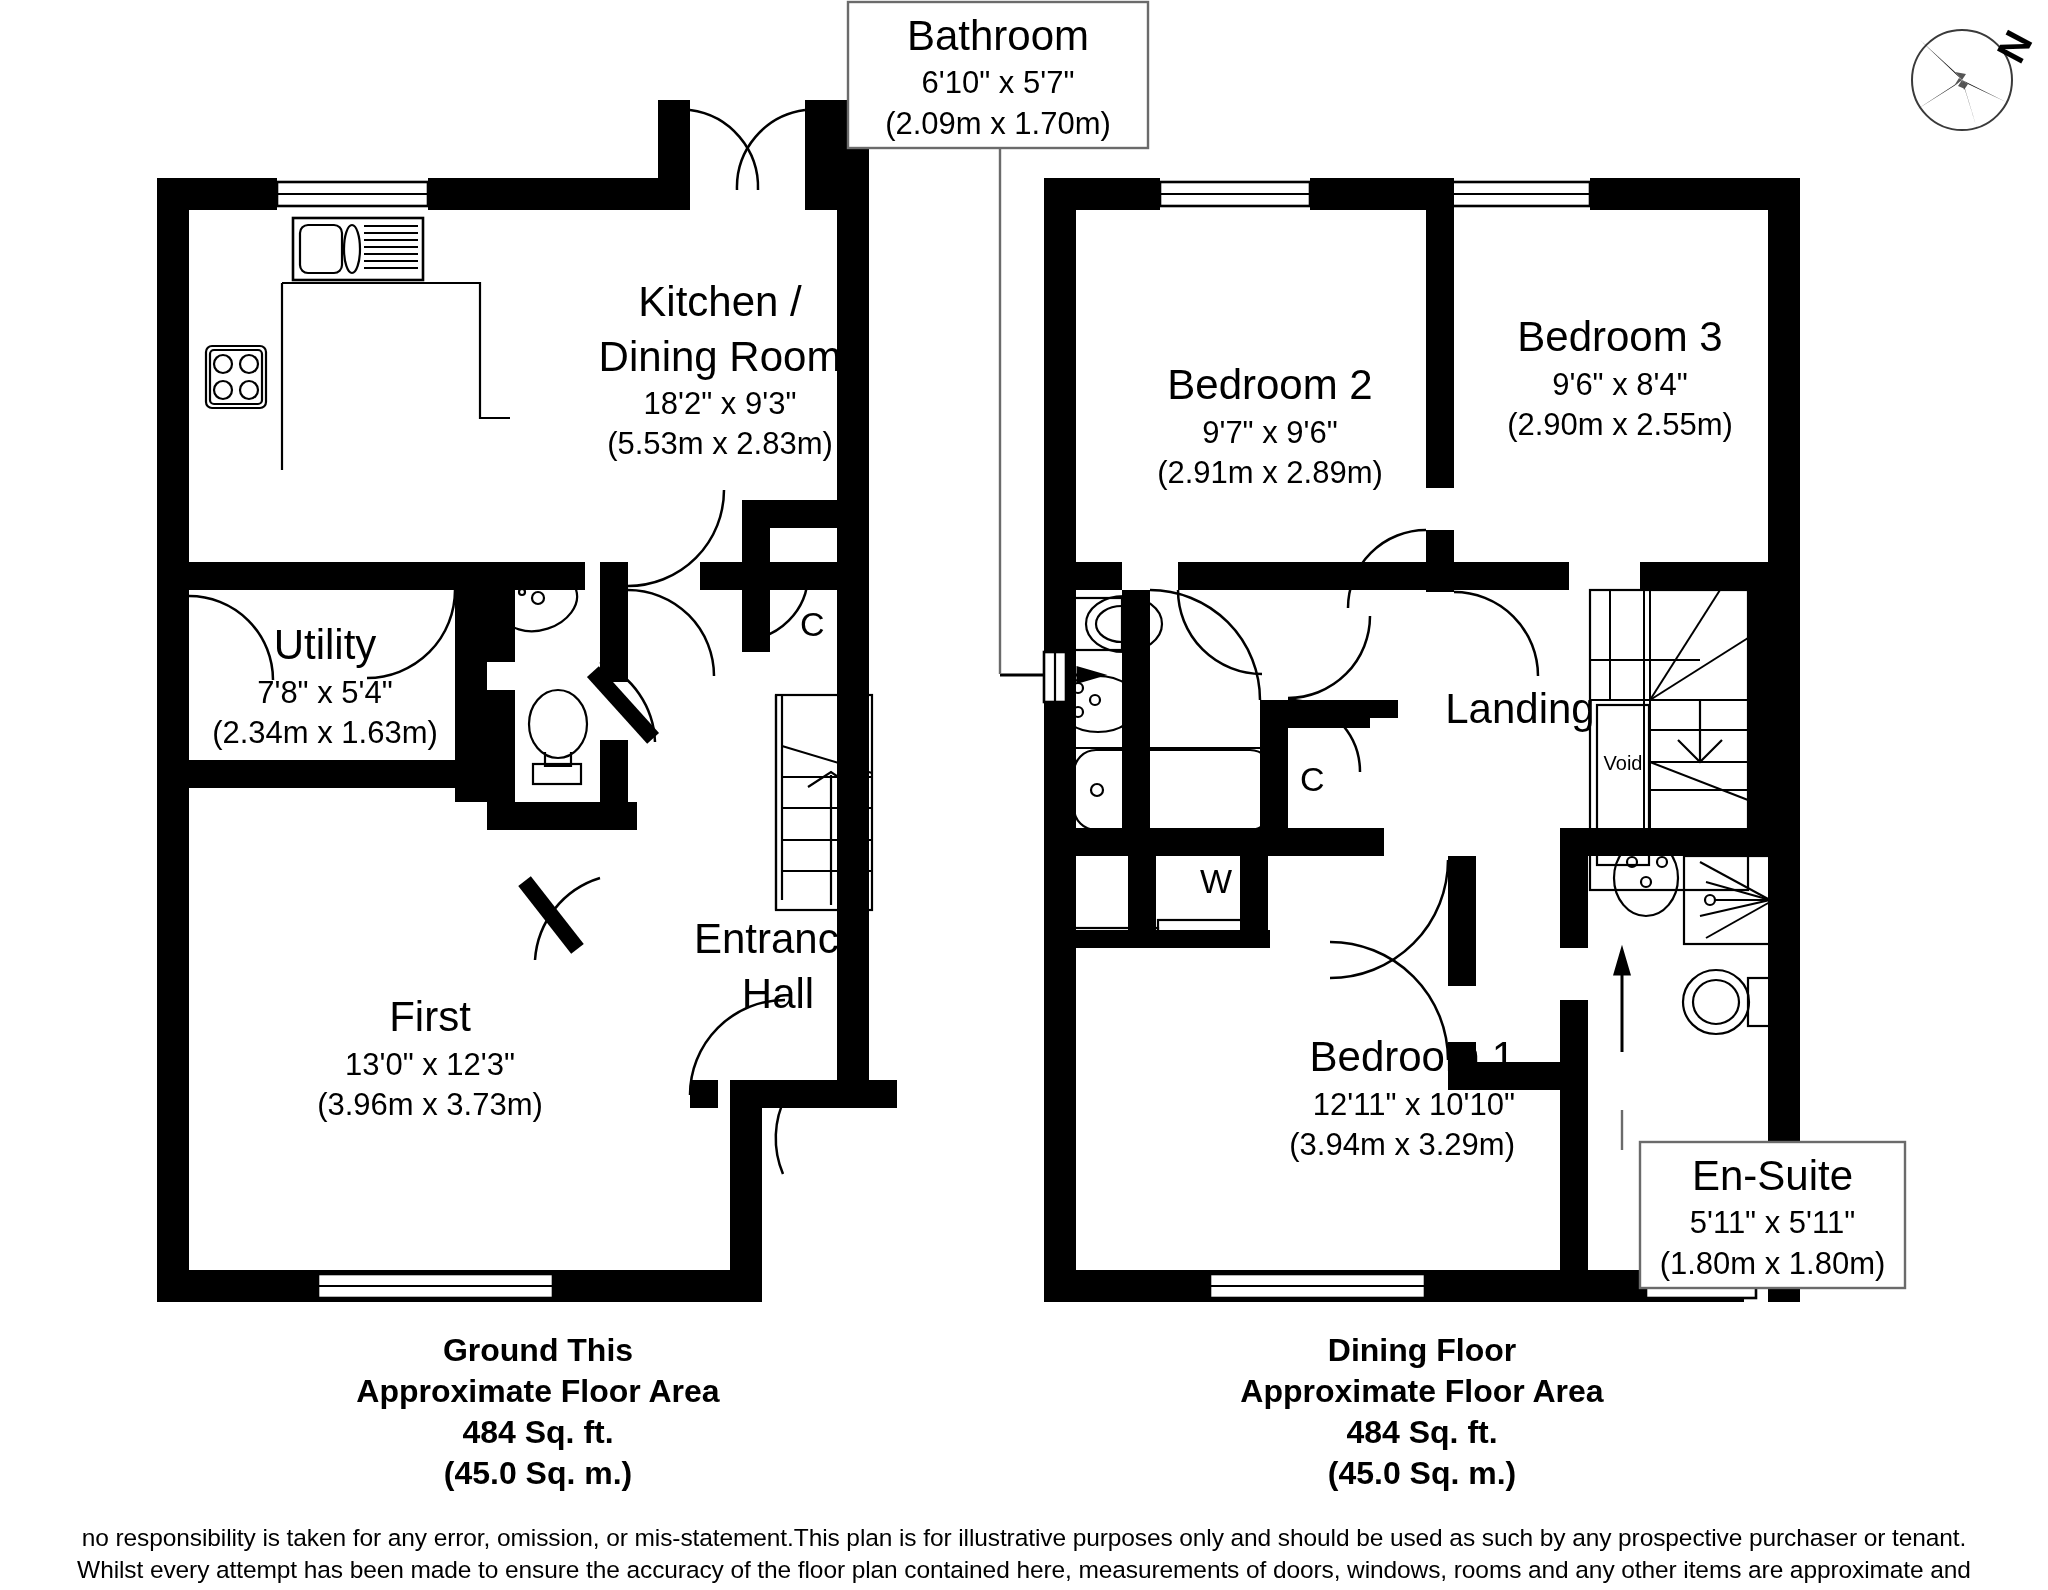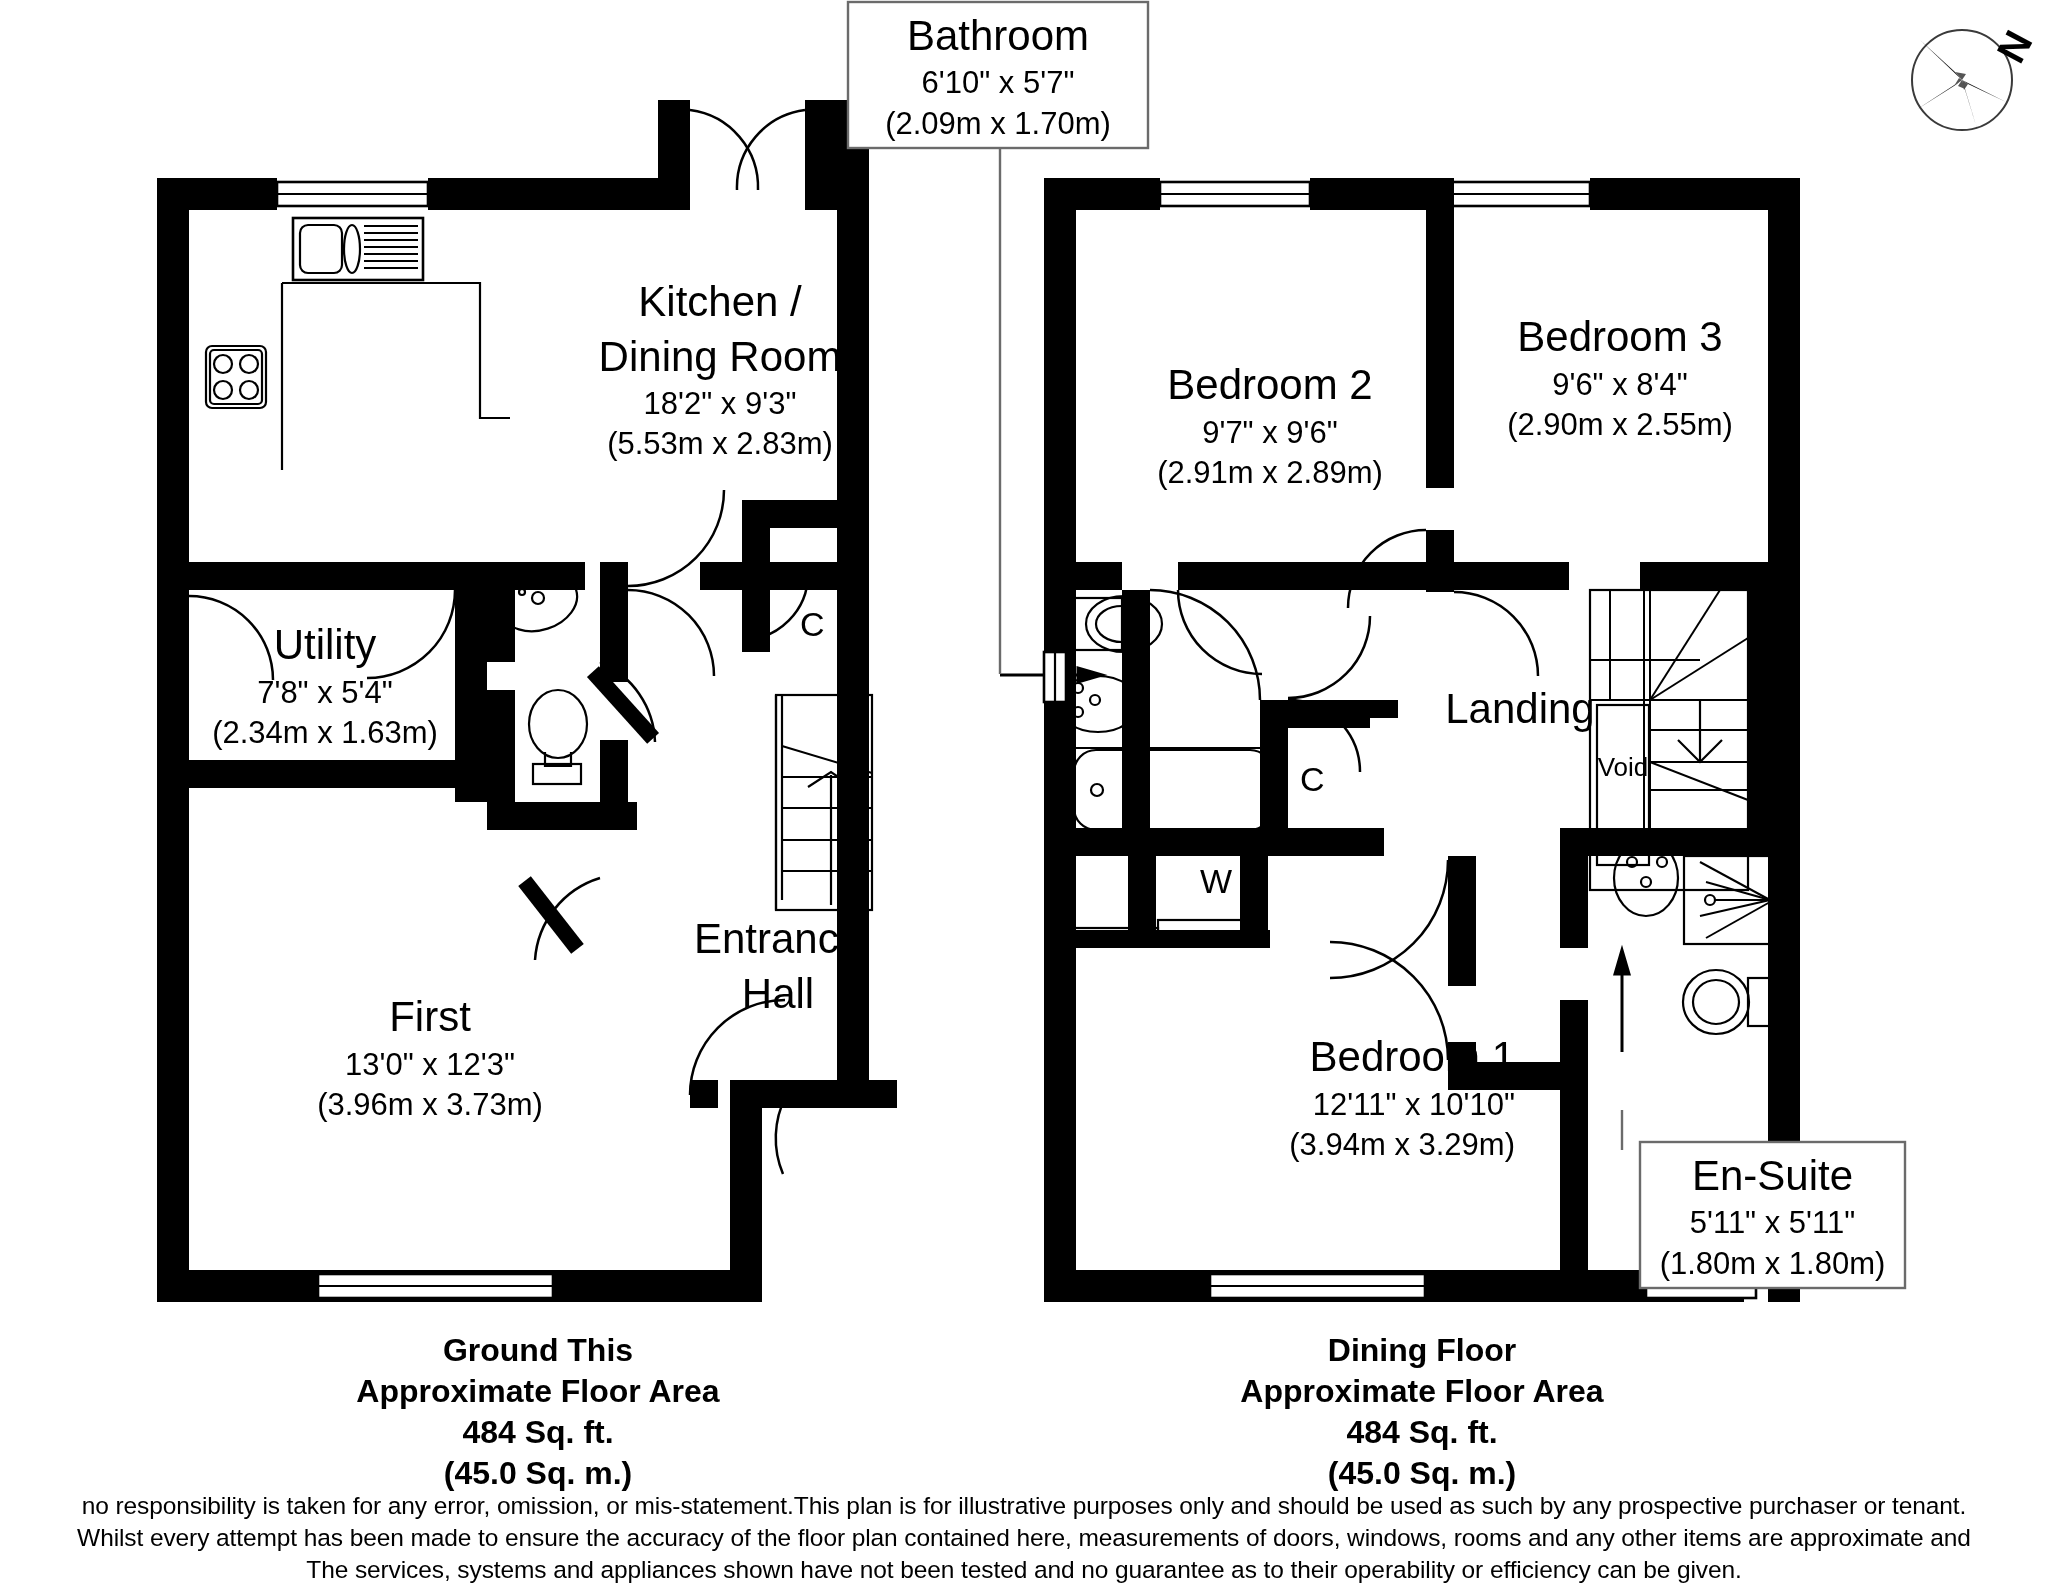--- a/index.html
+++ b/index.html
@@ -367,21 +367,21 @@
   <div style="position:absolute;left:1175px;top:1030px;width:340px;text-align:right;line-height:1.30;">
     <div class="roomname">Bedroom 1</div>
     <div class="roomdim">12'11" x 10'10"</div>
     <div class="roomdim">(3.94m x 3.29m)</div>
   </div>
 
   <div style="position:absolute;left:1410px;top:685px;width:220px;text-align:center;">
     <div class="roomname">Landing</div>
   </div>
 
-  <div style="position:absolute;left:1597px;top:752px;width:52px;text-align:center;font-size:26px;">Void</div>
+  <div style="position:absolute;left:1597px;top:752px;width:52px;text-align:center;font-size:20px;">Void</div>
 
   <div style="position:absolute;left:1300px;top:760px;font-size:34px;">C</div>
 
   <div style="position:absolute;left:1200px;top:862px;font-size:34px;">W</div>
 
   <div style="position:absolute;left:288px;top:1330px;width:500px;text-align:center;line-height:1.28;">
     <div class="cap">Ground This</div>
     <div class="cap">Approximate Floor Area</div>
     <div class="cap">484 Sq. ft.</div>
     <div class="cap">(45.0 Sq. m.)</div>
@@ -390,16 +390,15 @@
   <div style="position:absolute;left:1172px;top:1330px;width:500px;text-align:center;line-height:1.28;">
     <div class="cap">Dining Floor</div>
     <div class="cap">Approximate Floor Area</div>
     <div class="cap">484 Sq. ft.</div>
     <div class="cap">(45.0 Sq. m.)</div>
   </div>
 
   <div class="disc">
     <div>no responsibility is taken for any error, omission, or mis-statement.This plan is for illustrative purposes only and should be used as such by any prospective purchaser or tenant.</div>
     <div>Whilst every attempt has been made to ensure the accuracy of the floor plan contained here, measurements of doors, windows, rooms and any other items are approximate and</div>
-    <div>The services, systems and appliances shown have not been tested and no guarantee as to their operability or efficiency can be given.</div>
   </div>
 
 </div>
 
 </body></html>

